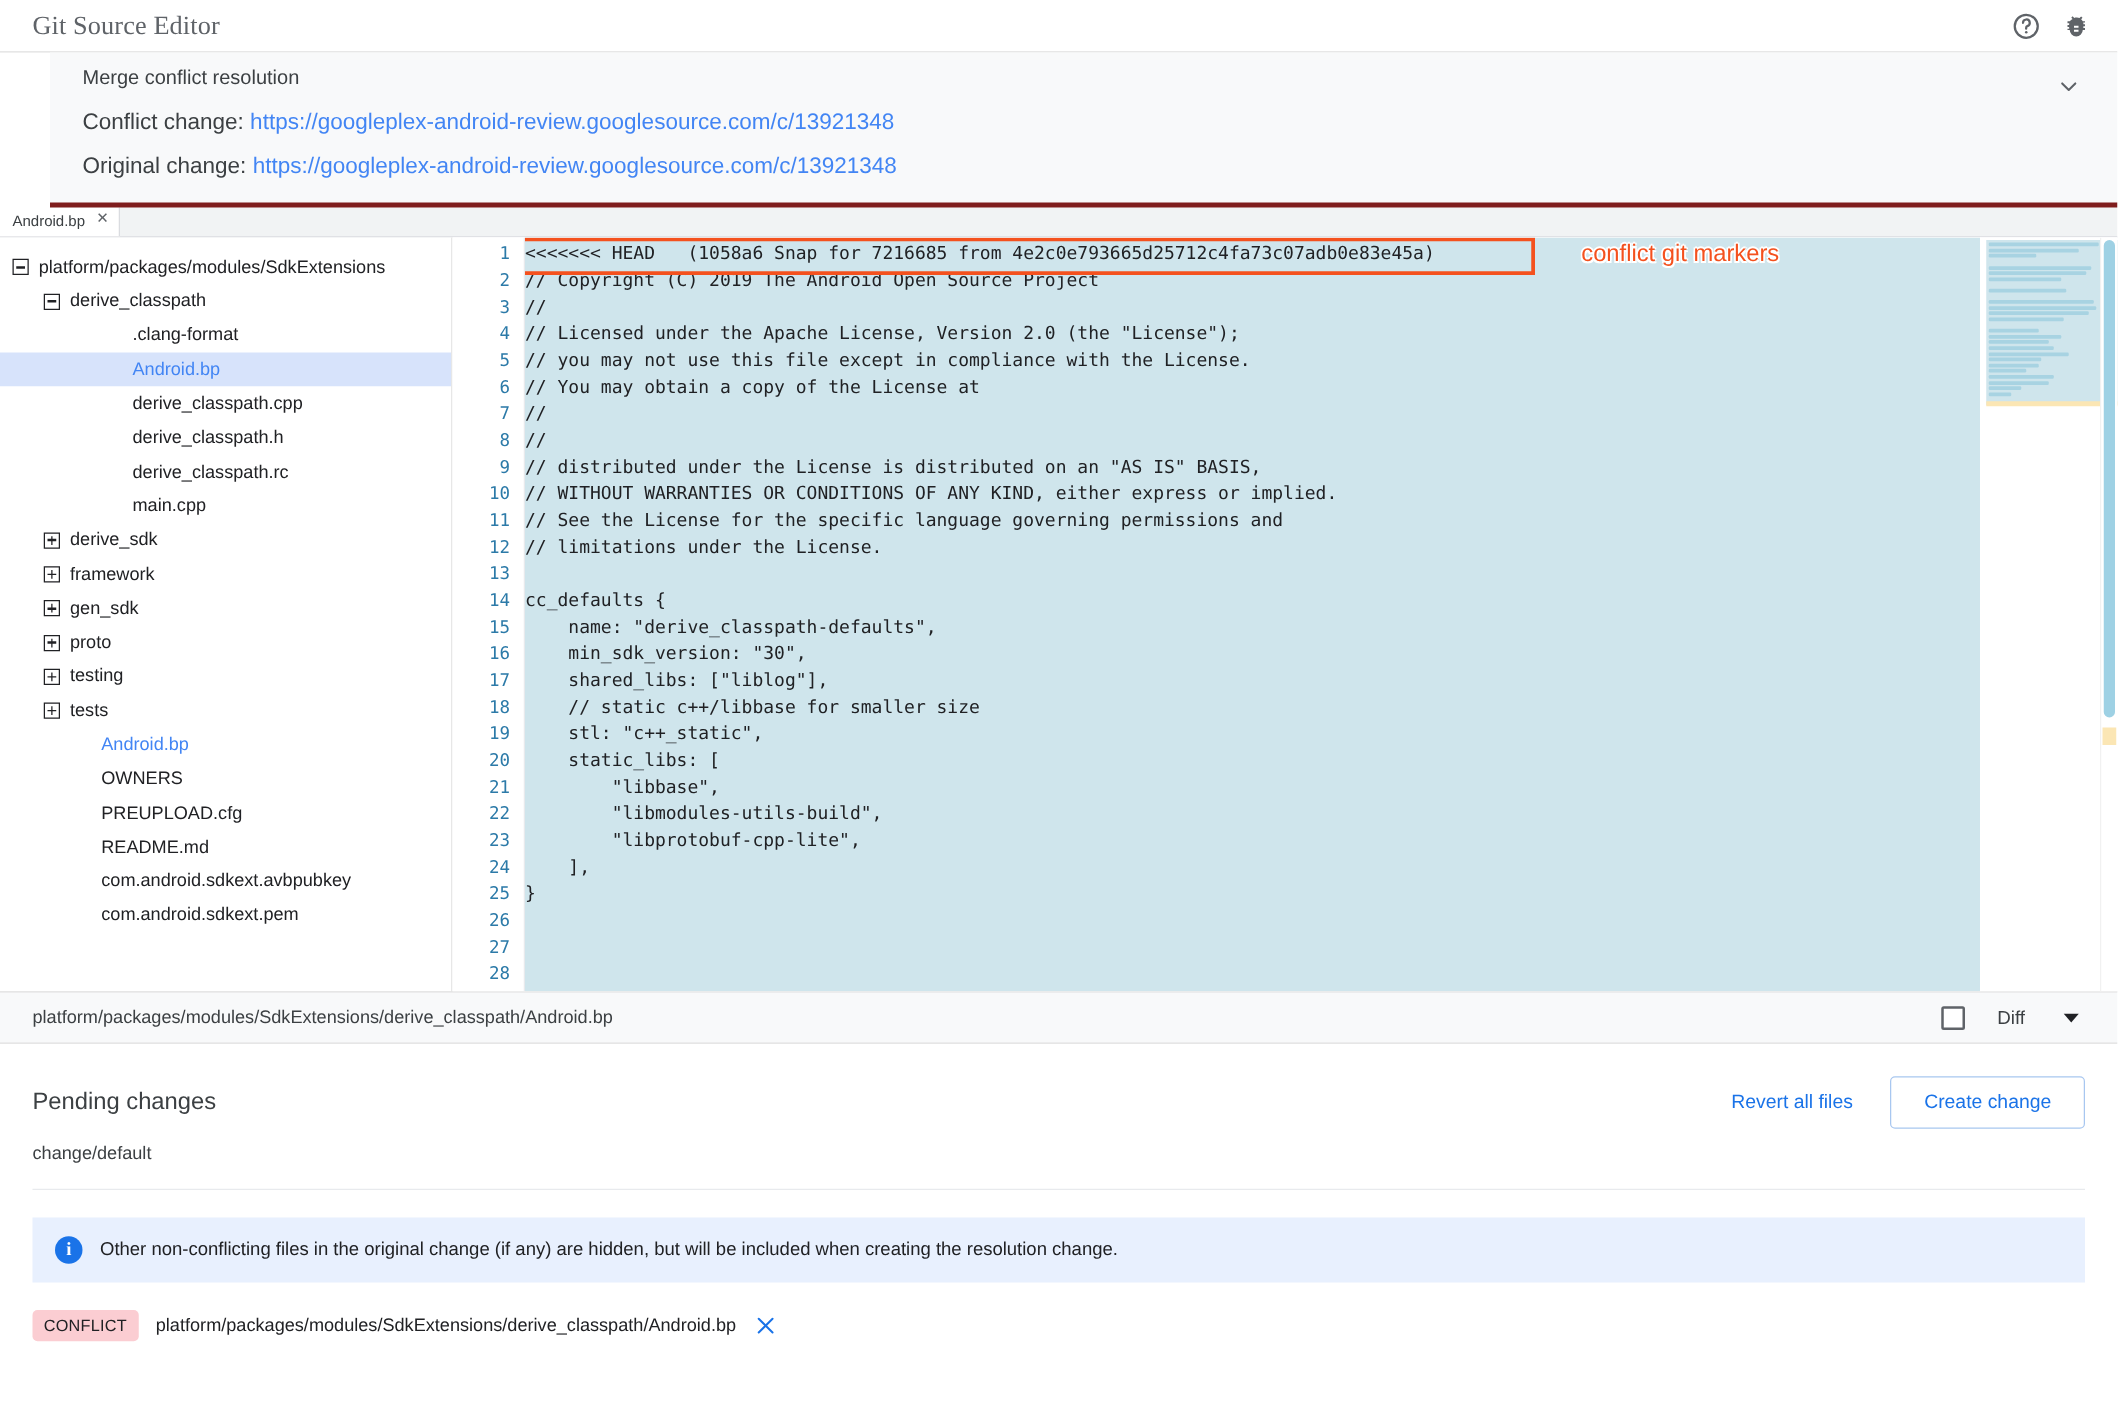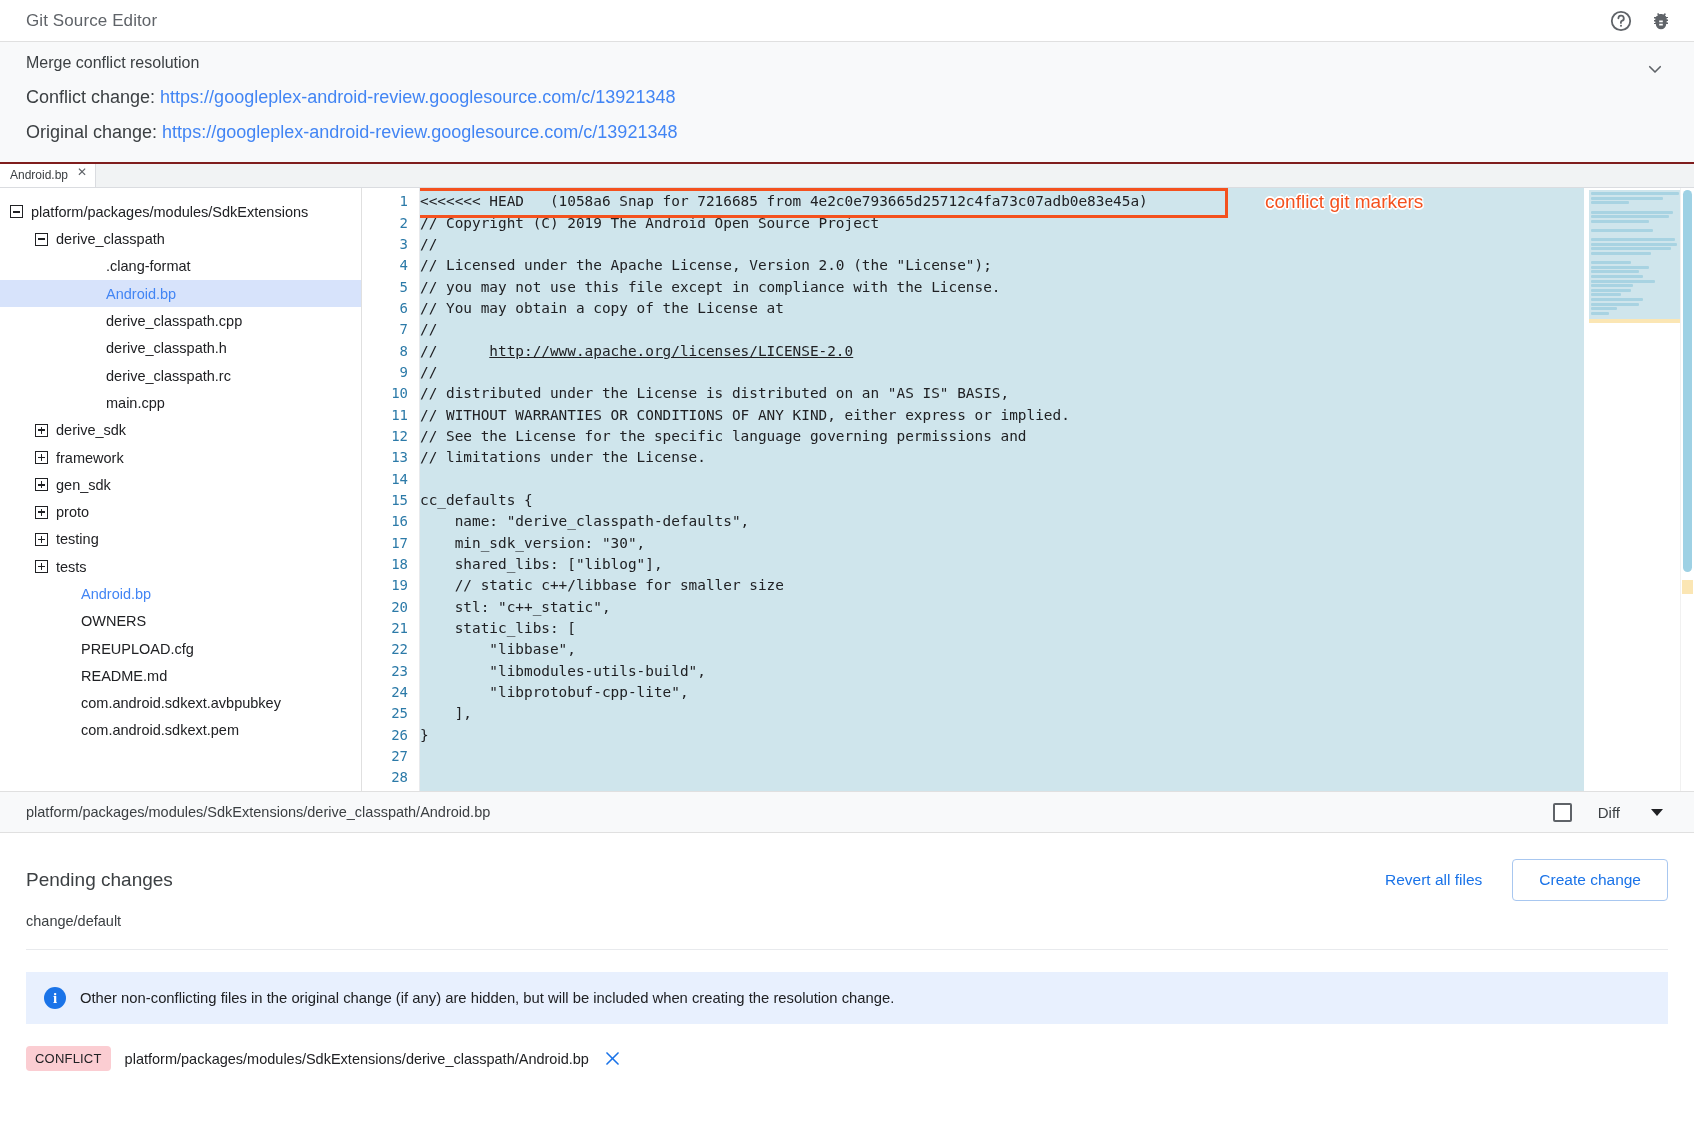--- a/index.html
+++ b/index.html
@@ -12,34 +12,35 @@
   }
 
   
   .appbar {
     height: 42px;
     display: flex; align-items: center;
     padding: 0 18px 0 26px;
     border-bottom: 1px solid #e0e0e0;
     background: #fff;
   }
-  .app-title { font-size: 17px; color: #5f6368; font-weight: 400; letter-spacing: .1px; }
+  .app-title { font-size: 21px; color: #5f6368; font-weight: 400; letter-spacing: .1px; font-family: Liberation Serif, serif; }
   .appbar-spacer { flex: 1; }
   .appbar-icon {
     width: 30px; height: 30px; margin-left: 10px;
     display: flex; align-items: center; justify-content: center;
     color: #5f6368; cursor: pointer;
   }
 
   
   .mc-header {
     background: #f8f9fa;
-    border-bottom: 2px solid #7f1d1d;
+    border-bottom: 4px solid #7f1d1d;
     padding: 12px 18px 12px 26px;
     position: relative;
+    margin-left: 40px;
   }
   .mc-title { font-size: 16px; color: #3c4043; margin-bottom: 8px; }
   .mc-row { font-size: 18px; color: #3c4043; line-height: 1.95; }
   .mc-row a, .link {
     color: #4285f4; text-decoration: none;
   }
   .mc-caret {
     position: absolute; right: 26px; top: 14px;
     width: 26px; height: 26px;
     display: flex; align-items: center; justify-content: center;
@@ -474,21 +475,20 @@
     <div class="codearea" id="codearea">
       <div class="redbox"></div>
       <div class="annotation">conflict git markers</div>
     <div class="codeline">&lt;&lt;&lt;&lt;&lt;&lt;&lt; HEAD   (1058a6 Snap for 7216685 from 4e2c0e793665d25712c4fa73c07adb0e83e45a)</div>
         <div class="codeline">// Copyright (C) 2019 The Android Open Source Project</div>
         <div class="codeline">//</div>
         <div class="codeline">// Licensed under the Apache License, Version 2.0 (the "License");</div>
         <div class="codeline">// you may not use this file except in compliance with the License.</div>
         <div class="codeline">// You may obtain a copy of the License at</div>
         <div class="codeline">//</div>
-        <div class="codeline">//      <span class="u">http://www.apache.org/licenses/LICENSE-2.0</span></div>
         <div class="codeline">//</div>
         <div class="codeline">// distributed under the License is distributed on an "AS IS" BASIS,</div>
         <div class="codeline">// WITHOUT WARRANTIES OR CONDITIONS OF ANY KIND, either express or implied.</div>
         <div class="codeline">// See the License for the specific language governing permissions and</div>
         <div class="codeline">// limitations under the License.</div>
         <div class="codeline"></div>
         <div class="codeline">cc_defaults {</div>
         <div class="codeline">    name: "derive_classpath-defaults",</div>
         <div class="codeline">    min_sdk_version: "30",</div>
         <div class="codeline">    shared_libs: ["liblog"],</div>

